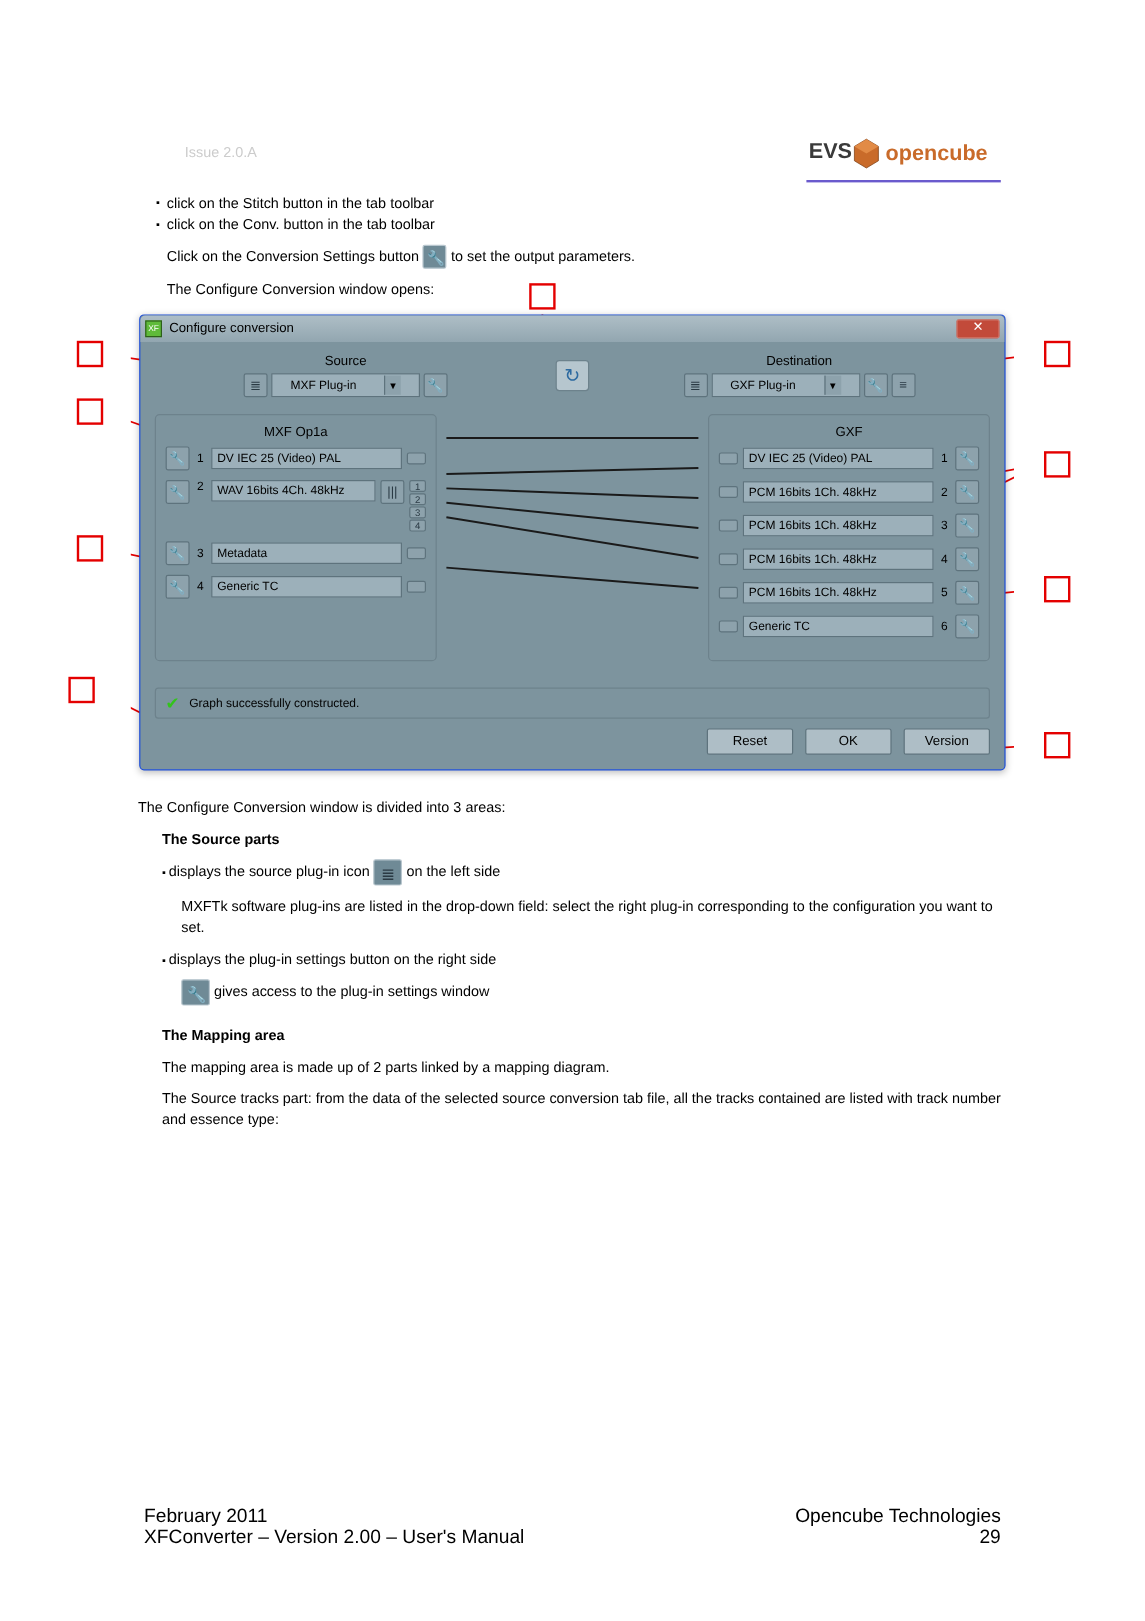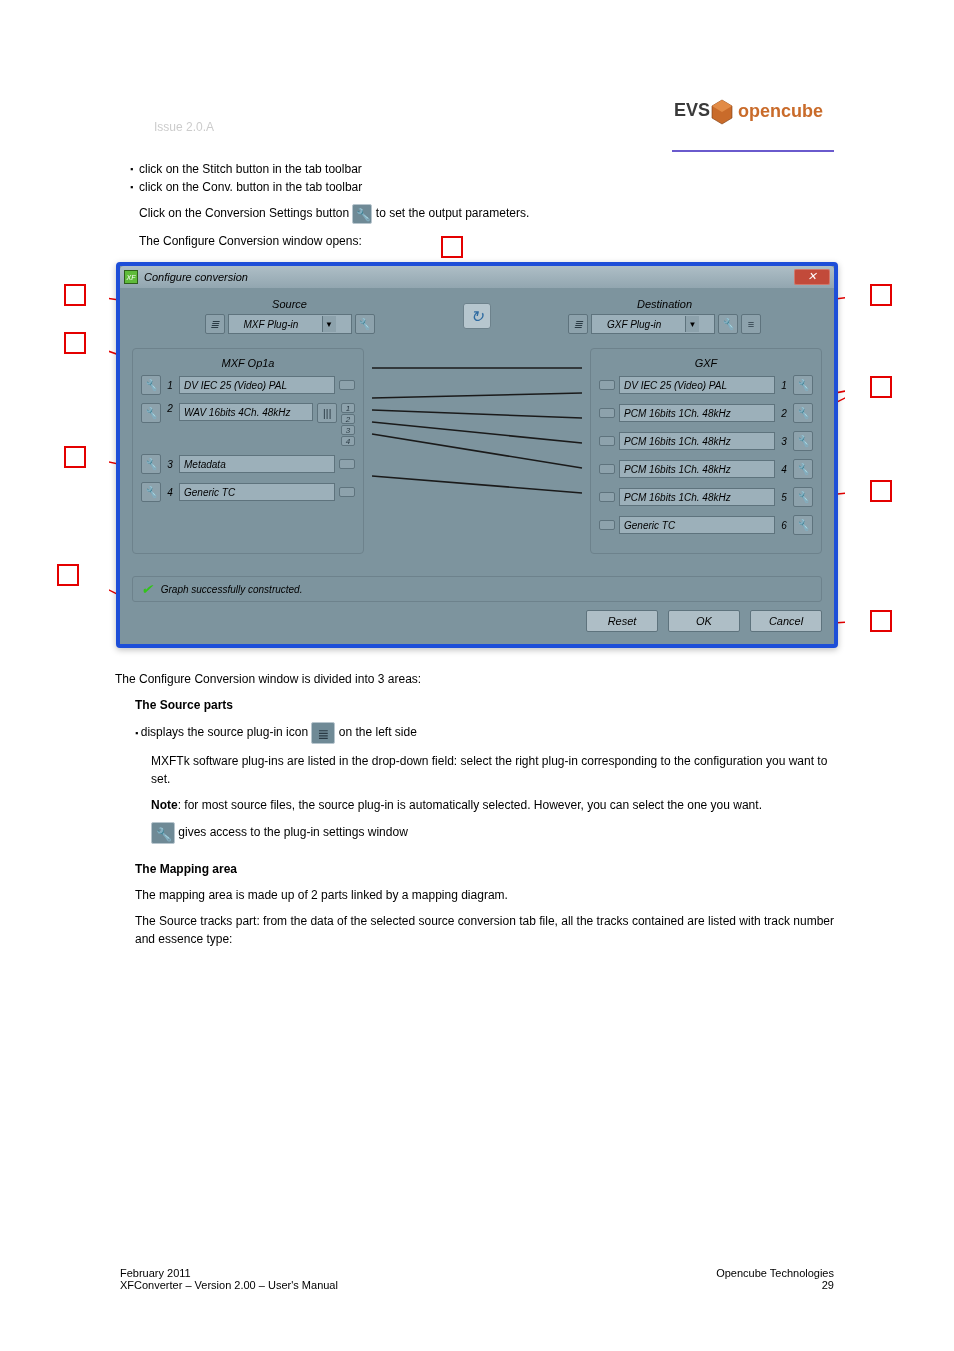--- a/index.html
+++ b/index.html
@@ -9,21 +9,21 @@
     background: #ffffff;
     font-family: Arial, sans-serif;
     position: relative;
   }
   .page {
     padding: 110px 115px 80px 115px;
     position: relative;
   }
   .logo {
     position: absolute;
-    top: 94px;
+    top: 110px;
     right: 125px;
     width: 155px;
     height: 36px;
     margin-left: 32px;
   }
   .logo-hr {
     position: absolute;
     top: 150px;
     right: 120px;
     width: 162px;
@@ -76,27 +76,26 @@
   }
   .arrow {
     position: absolute;
     pointer-events: none;
   }
 
   .dialog {
     width: 722px;
     margin: 0 auto;
     background: #7d949e;
-    border: 4px solid #1d4ed8;
+    border: 1px solid #1d4ed8;
     border-radius: 4px;
     box-shadow: 0 2px 6px rgba(0,0,0,.25);
     font-size: 11px;
     color: #000;
     position: relative;
-    font-style: italic;
   }
   .titlebar {
     height: 22px;
     background: linear-gradient(#aebec6, #92a6b0);
     border-top-left-radius: 4px;
     border-top-right-radius: 4px;
     display: flex;
     align-items: center;
     padding: 0 4px;
   }
@@ -326,21 +325,21 @@
   }
 
   .footer {
     position: absolute;
     bottom: 60px;
     left: 0;
     width: 100%;
     display: flex;
     justify-content: space-between;
     padding: 0 120px;
-    font-size: 11px;
+    font-size: 16px;
   }
   .footer .left { text-align: left; }
   .footer .right { text-align: right; }
 
   .logo svg { width: 100%; height: 100%; }
 </style>
 </head>
 <body>
 
 <div class="page">
@@ -541,39 +540,40 @@
         </div>
 
         <div class="status-row">
           <span class="check">✔</span>
           <span>Graph successfully constructed.</span>
         </div>
 
         <div class="btn-row">
           <span class="dlg-btn">Reset</span>
           <span class="dlg-btn">OK</span>
-          <span class="dlg-btn">Cancel</span>
+          <span class="dlg-btn">Version</span>
         </div>
       </div>
     </div>
   </div>
 
   <div class="body-text">
     <p>The Configure Conversion window is divided into 3 areas:</p>
 
     <p class="sub"><strong>The Source parts</strong></p>
     <p class="sub">
       <span style="font-size:9px;">▪ </span>
       <span>displays the source plug-in icon </span>
       <span class="icon-box stack"></span>
       <span> on the left side</span>
     </p>
     <p class="sub2">MXFTk software plug-ins are listed in the drop-down field: select the right plug-in corresponding to the configuration you want to set.</p>
-    <p class="sub2">
-      <strong>Note</strong><span>: for most source files, the source plug-in is automatically selected. However, you can select the one you want.</span>
+    <p class="sub">
+      <span style="font-size:9px;">▪ </span>
+      <span>displays the plug-in settings button on the right side</span>
     </p>
     <p class="sub2">
       <span class="icon-box wrench"></span>
       <span> gives access to the plug-in settings window</span>
     </p>
 
     <p class="sub" style="margin-top:16px;"><strong>The Mapping area</strong></p>
     <p class="sub">The mapping area is made up of 2 parts linked by a mapping diagram.</p>
     <p class="sub">The Source tracks part: from the data of the selected source conversion tab file, all the tracks contained are listed with track number and essence type:</p>
   </div>

